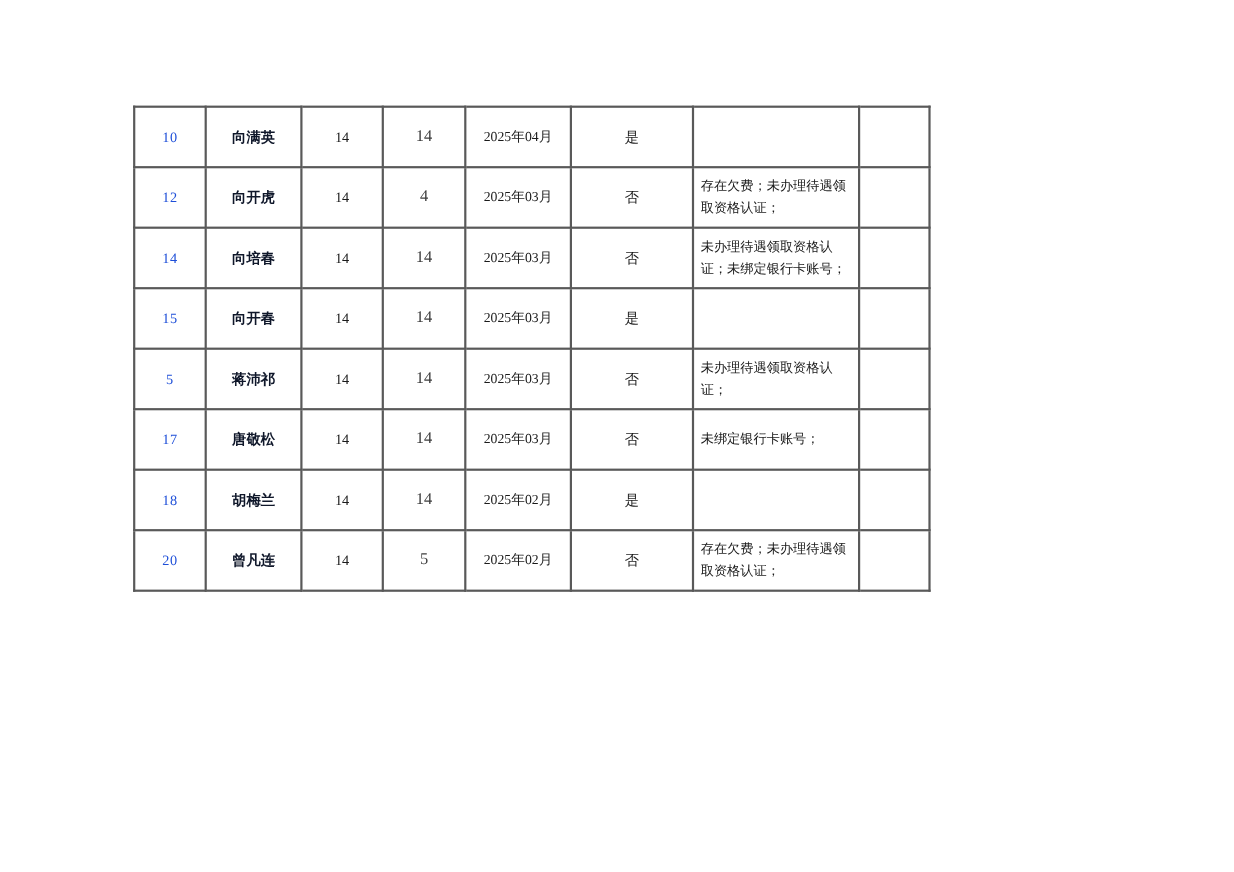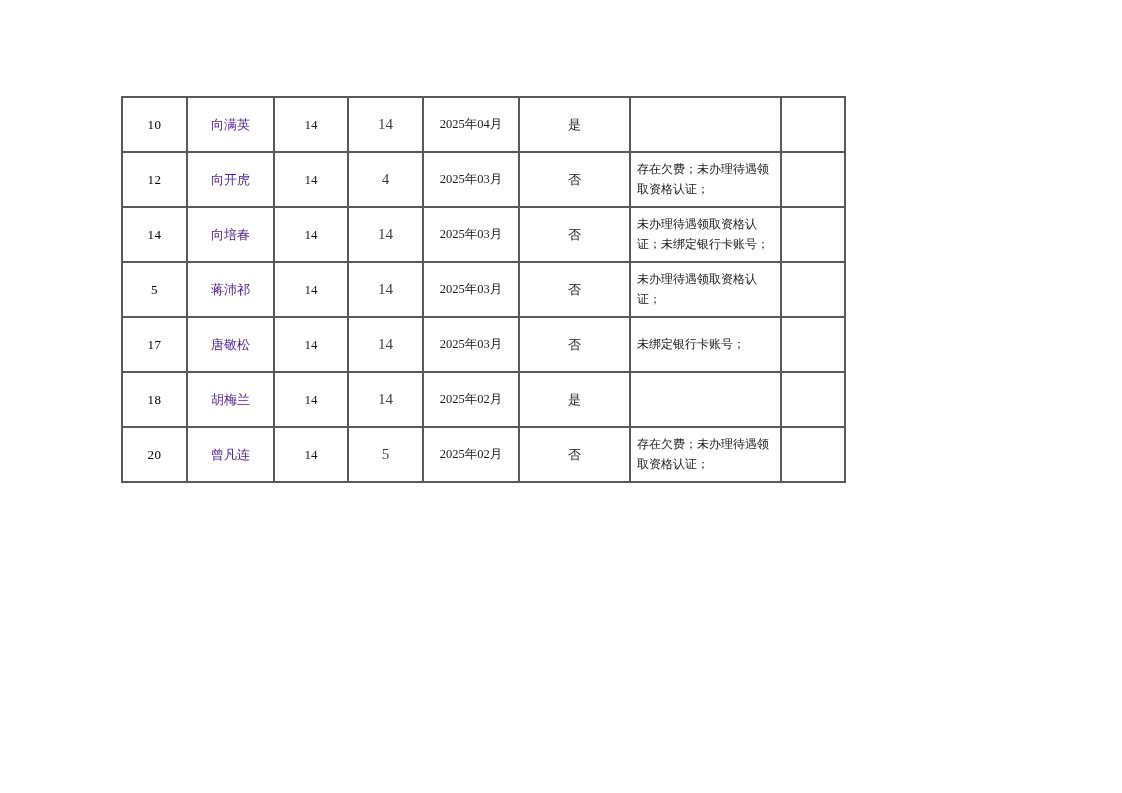--- a/index.html
+++ b/index.html
@@ -24,22 +24,22 @@
   }
   .doc-table td {
     border: 2px solid #595959;
     height: 49px;
     padding: 2px 4px;
     text-align: center;
     vertical-align: middle;
     font-size: 13px;
     overflow: hidden;
   }
-  td.cell-seq      { width: 55px;  color: #000000; letter-spacing: 0.5px; margin-top: 48px; }
-  td.cell-name     { width: 77px;  color: #4c1d95; }
+  td.cell-seq      { width: 55px;  color: #1d4ed8; letter-spacing: 0.5px; margin-top: 48px; }
+  td.cell-name     { width: 77px;  color: #0f172a; font-weight: bold; }
   td.cell-total    { width: 64px;  color: #1a1a1a; }
   td.cell-paid     { width: 65px;  color: #3d3d3d; font-size: 15px; }
   td.cell-month    { width: 86px;  color: #1a1a1a; font-size: 12.5px; }
   td.cell-status   { width: 101px; color: #1a1a1a; }
   td.cell-remark   {
     width: 137px;
     text-align: left;
     font-size: 12px;
     line-height: 1.6;
     color: #1a1a1a;
@@ -77,20 +77,30 @@
     <td class="cell-seq">14</td>
     <td class="cell-name">向培春</td>
     <td class="cell-total">14</td>
     <td class="cell-paid">14</td>
     <td class="cell-month">2025年03月</td>
     <td class="cell-status">否</td>
     <td class="cell-remark">未办理待遇领取资格认证；未绑定银行卡账号；</td>
     <td class="cell-extra"></td>
   </tr>
       <tr>
+    <td class="cell-seq">15</td>
+    <td class="cell-name">向开春</td>
+    <td class="cell-total">14</td>
+    <td class="cell-paid">14</td>
+    <td class="cell-month">2025年03月</td>
+    <td class="cell-status">是</td>
+    <td class="cell-remark"></td>
+    <td class="cell-extra"></td>
+  </tr>
+      <tr>
     <td class="cell-seq">5</td>
     <td class="cell-name">蒋沛祁</td>
     <td class="cell-total">14</td>
     <td class="cell-paid">14</td>
     <td class="cell-month">2025年03月</td>
     <td class="cell-status">否</td>
     <td class="cell-remark">未办理待遇领取资格认证；</td>
     <td class="cell-extra"></td>
   </tr>
       <tr>

